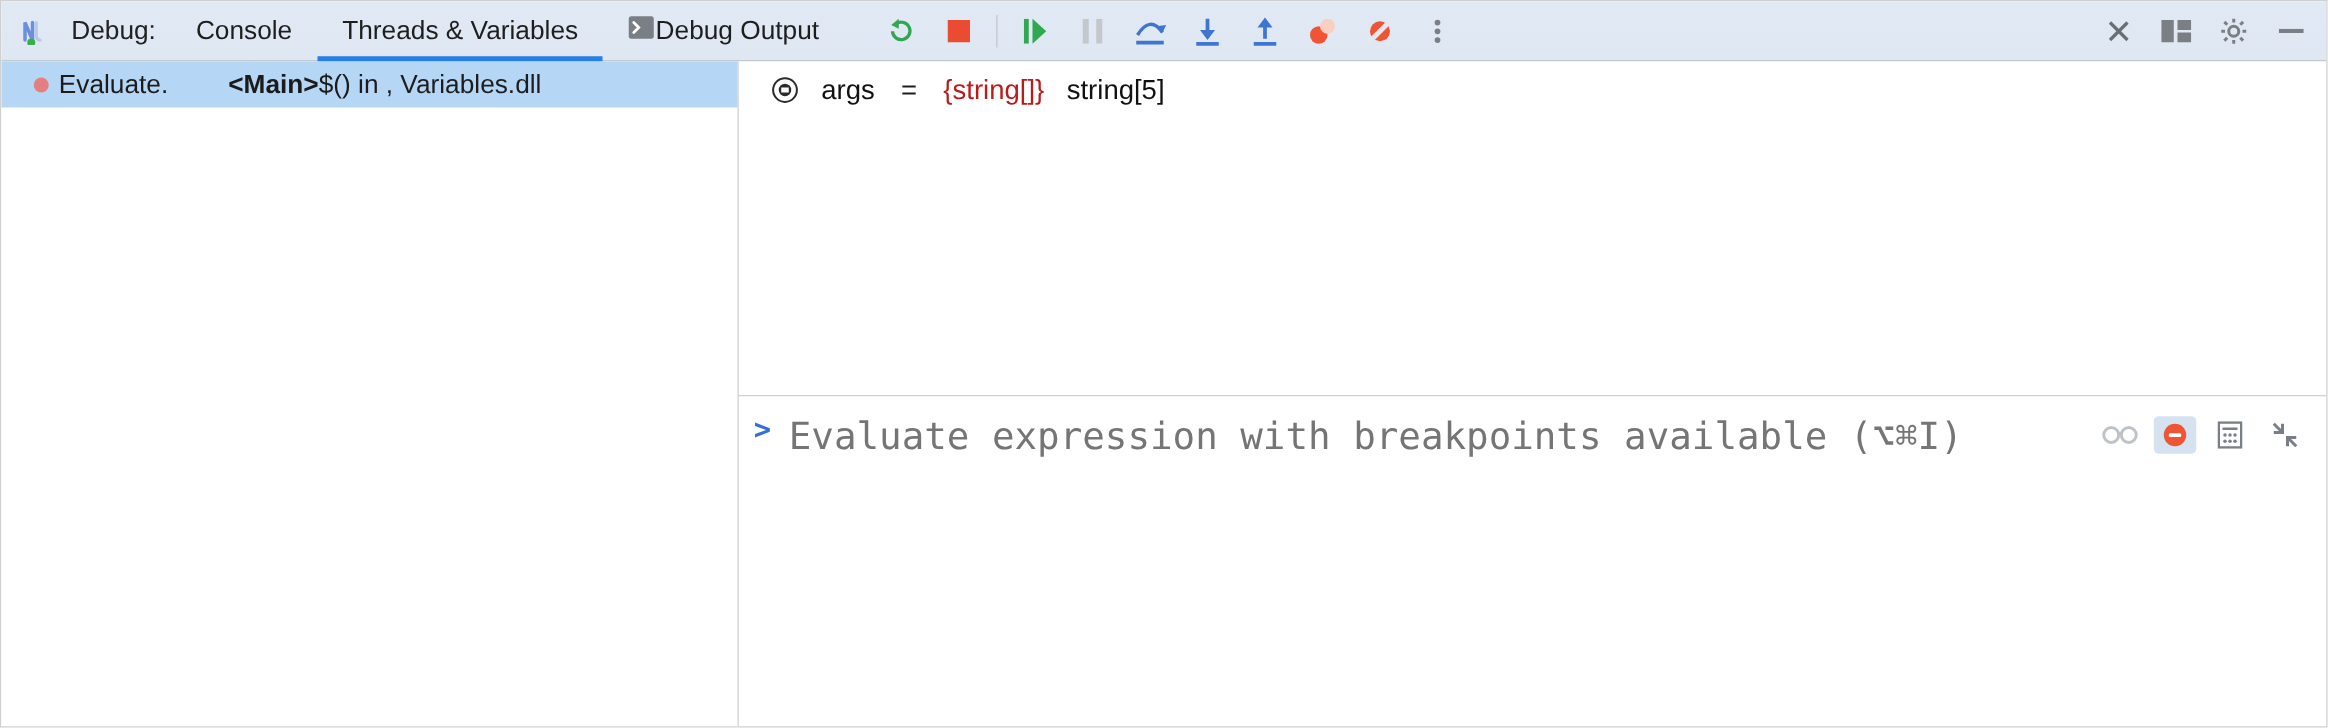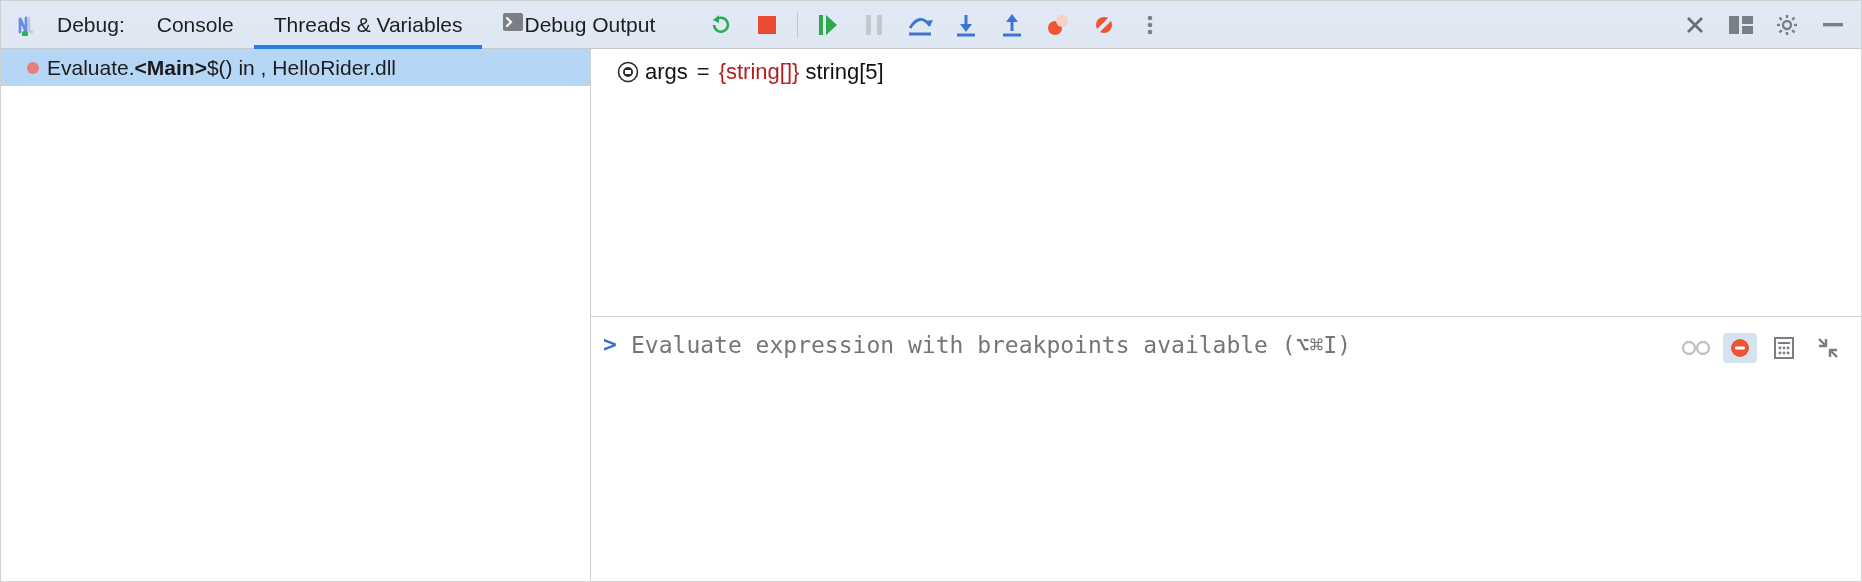--- a/index.html
+++ b/index.html
@@ -66,46 +66,46 @@
     width:590px;flex:0 0 590px;
     border-right:1px solid var(--border);
     background:#fff;
   }
   .frame-row{
     height:37px;display:flex;align-items:center;gap:8px;padding:0 10px 0 26px;
     background:var(--sel);font-size:21px;
   }
   .bp-dot{width:12px;height:12px;border-radius:50%;background:#e57f7f;flex:0 0 auto;}
   .frame-text{white-space:nowrap;}
-  .frame-text b{font-weight:700;}
+  .frame-text b{font-weight:700;margin-left:48px;}
   .frame-in{color:#1d1d1d;}
 
   .right-pane{flex:1;display:flex;flex-direction:column;}
   .vars{
     flex:0 0 268px;
     border-bottom:1px solid var(--border);
     padding:10px 16px 6px 26px;
     font-size:22px;
     overflow:hidden;
   }
-  .var-line{display:flex;align-items:center;gap:6px;}
+  .var-line{display:flex;align-items:center;gap:18px;}
   .method-icon{width:22px;height:22px;flex:0 0 auto;}
   .var-name{color:#111;}
   .var-eq{padding:0 3px;}
   .var-type{color:#b91c1c;}
   .var-val{color:#111;}
 
   .eval{
     flex:1;display:flex;align-items:flex-start;padding:14px 16px 0 10px;
     gap:10px;
   }
   .prompt{color:var(--accent);font-family:var(--mono);font-size:23px;font-weight:700;width:18px;text-align:center;}
   .eval-input{
     flex:1;border:0;outline:0;background:transparent;
-    font-family:var(--mono);font-size:23px;color:var(--text-grey);
+    font-family:var(--mono);font-size:30px;color:var(--text-grey);
   }
   .eval-icons{display:flex;align-items:center;gap:10px;margin-top:2px;}
   .eval-icons .icon-btn{width:34px;height:30px;}
   .eval-icons .round-sel{background:#d5e3f1;border-radius:4px;}
 </style>
 </head>
 <body>
 
 <div class="header">
   <div class="left-tabs">
@@ -240,21 +240,21 @@
         </svg>
     </div>
   </div>
 </div>
 
 <div class="main">
   <div class="frames">
     <div class="frame-row">
       <span class="bp-dot"></span>
       <span class="frame-text">
-        <span>Evaluate.</span><b>&lt;Main&gt;</b><span>$() in , </span><span class="frame-in">HelloRider.dll</span>
+        <span>Evaluate.</span><b>&lt;Main&gt;</b><span>$() in , </span><span class="frame-in">Variables.dll</span>
       </span>
     </div>
   </div>
 
   <div class="right-pane">
     <div class="vars">
       <div class="var-line">
         <span class="method-icon">
           <svg width="22" height="22" viewBox="0 0 22 22">
             <circle cx="11" cy="11" r="9.5" fill="none" stroke="#2a2a2a" stroke-width="1.6"></circle>

